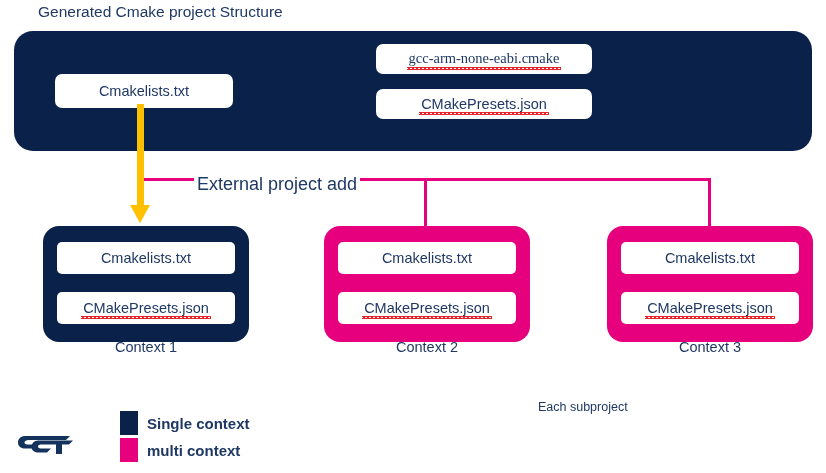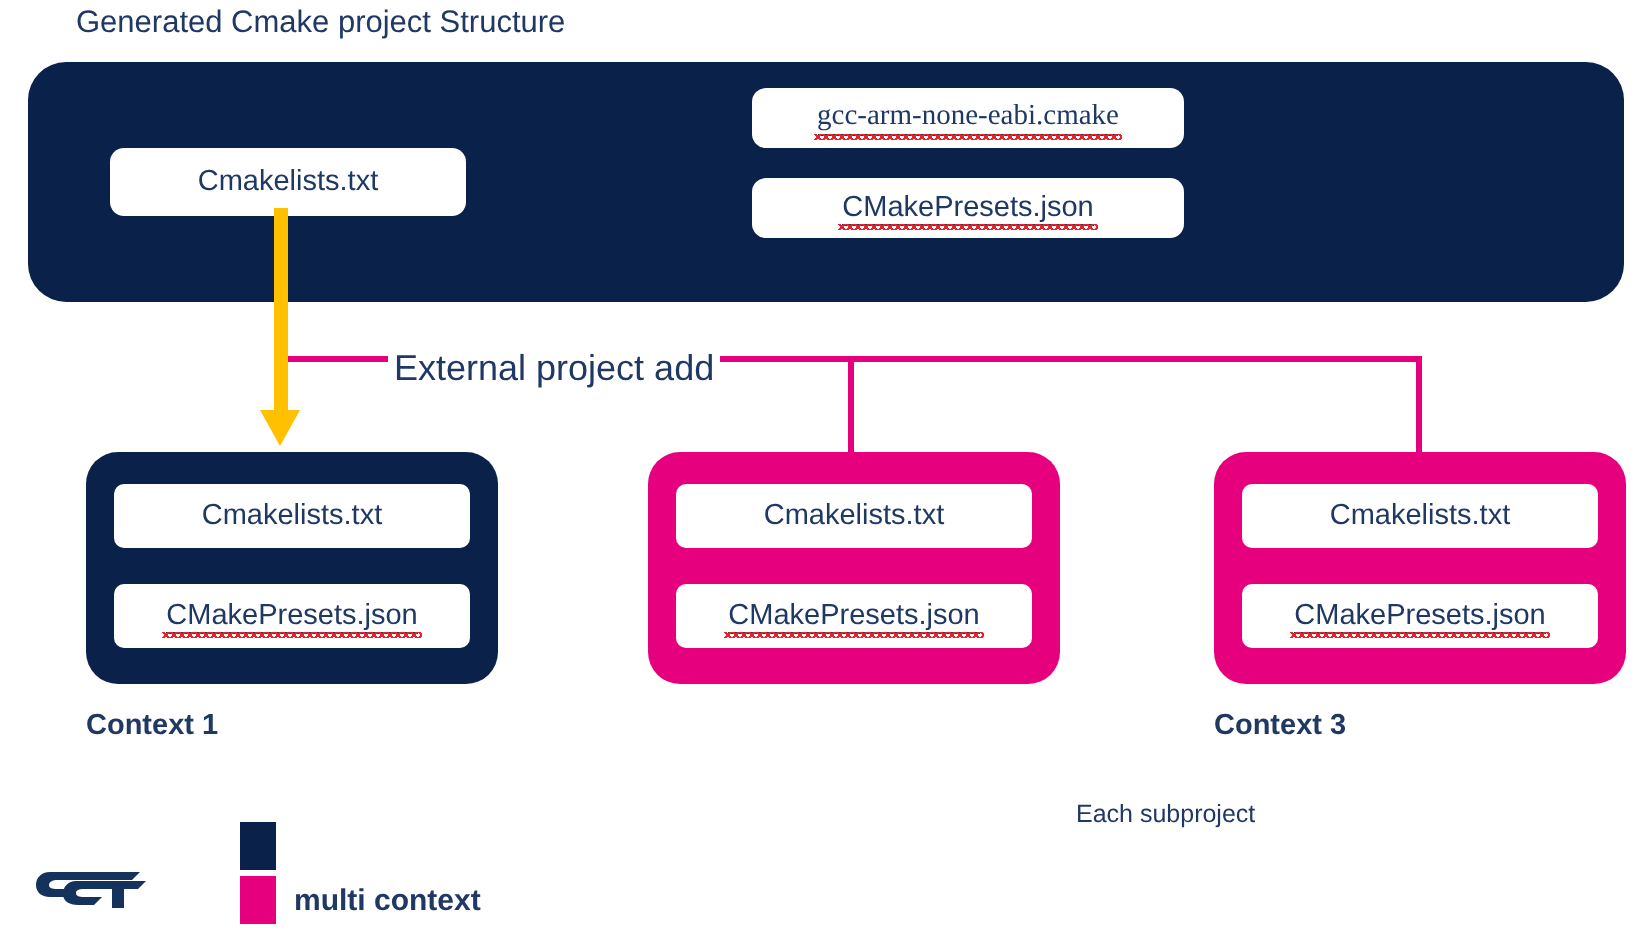--- a/index.html
+++ b/index.html
@@ -165,26 +165,26 @@
     font-size: 14.5px;
     color: #1f3864;
     white-space: nowrap;
     box-sizing: border-box;
   }
   .ctx-chip-1 { top: 16px; }
   .ctx-chip-2 { top: 66px; }
 
   .ctx-caption {
     position: absolute;
-    top: 355px;
+    top: 339px;
     width: 206px;
+    text-align: center;
     font-size: 14.5px;
     color: #1f3864;
     white-space: nowrap;
-    font-weight: bold;
   }
   .cap-1 { left: 43px; }
   .cap-2 { left: 324px; }
   .cap-3 { left: 607px; }
 
   
   .legend-swatch {
     position: absolute;
     left: 120px;
     width: 18px;
@@ -265,32 +265,34 @@
   <div class="ctx-caption cap-1">Context 1</div>
 
   <div class="ctx-box ctx-pink ctx-2">
     <div class="ctx-chip ctx-chip-1">
       <span class="chip-text">Cmakelists.txt</span>
     </div>
     <div class="ctx-chip ctx-chip-2">
       <span class="chip-text spell underline-link">CMakePresets.json</span>
     </div>
   </div>
+  <div class="ctx-caption cap-2">Context 2</div>
 
   <div class="ctx-box ctx-pink ctx-3">
     <div class="ctx-chip ctx-chip-1">
       <span class="chip-text">Cmakelists.txt</span>
     </div>
     <div class="ctx-chip ctx-chip-2">
       <span class="chip-text spell underline-link">CMakePresets.json</span>
     </div>
   </div>
   <div class="ctx-caption cap-3">Context 3</div>
 
   <div class="legend-swatch legend-swatch-1"></div>
+  <div class="legend-label legend-label-1">Single context</div>
   <div class="legend-swatch legend-swatch-2"></div>
   <div class="legend-label legend-label-2">multi context</div>
 
   <svg class="st-logo" viewBox="0 0 112 60" aria-hidden="true">
     <path d="M14 16 L104 16 L96 24 L22 24 C16 24 13 26 13 29 C13 32 16 33 21 33 L34 33 L34 41 L14 41 C5 41 0 36 0 29 C0 22 5 16 14 16 Z" fill="#13335c"></path>
     <path d="M40 25 L110 25 L102 33 L88 33 L88 52 L76 52 L76 33 L48 33 C43 33 40 34 40 37 C40 40 43 41 48 41 L66 41 L58 49 L42 49 C33 49 27 45 27 38 C27 31 32 25 40 25 Z" fill="#13335c"></path>
   </svg>
 
   <div class="notes">
     <div class="notes-head">Each subproject</div>

